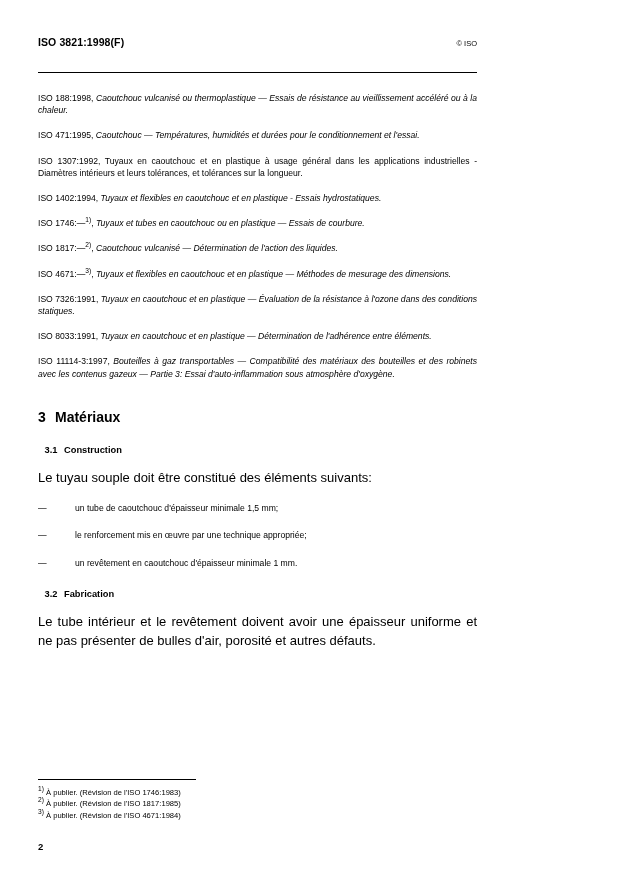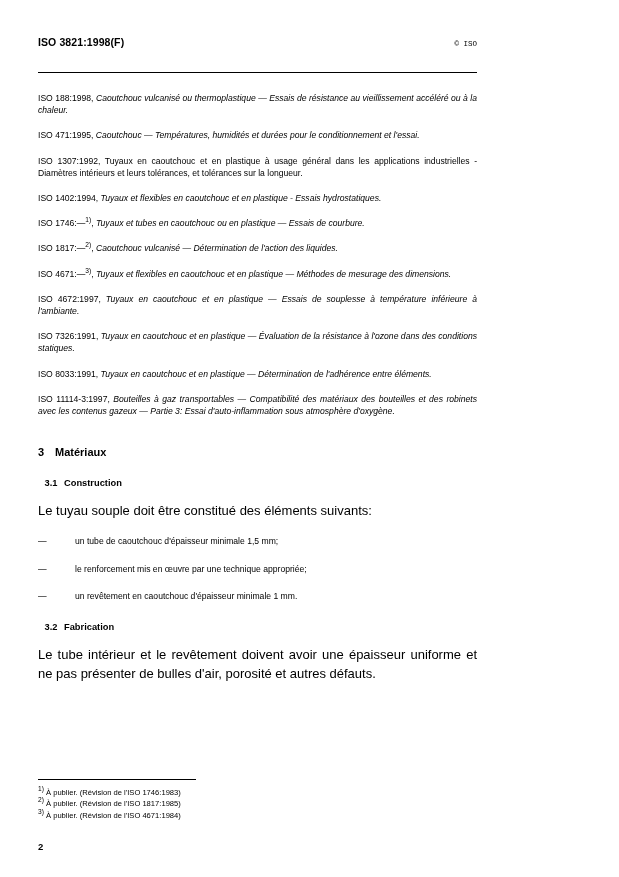--- a/index.html
+++ b/index.html
@@ -31,21 +31,20 @@
     margin-bottom: 0;
   }
   .doc-id {
     font-size: 10.5px;
     font-weight: bold;
     letter-spacing: 0.1px;
   }
   .copyright {
     font-size: 7.5px;
     font-weight: normal;
-    font-family: Liberation Mono, monospace;
   }
   .rule {
     border: none;
     border-top: 1px solid #000;
     margin: 24px 0 0 0;
     height: 0;
   }
   .content {
     margin-top: 19px;
   }
@@ -56,21 +55,21 @@
     text-align: justify;
   }
   p.ref i {
   }
   sup {
     font-size: 6.6px;
     vertical-align: super;
     line-height: 0;
   }
   h2.clause {
-    font-size: 11px;
+    font-size: 14px;
     font-weight: bold;
     margin: 29px 0 17px 0;
   }
   h2.clause .num {
     display: inline-block;
     min-width: 17px;
   }
   h3.subclause {
     font-size: 9.3px;
     font-weight: bold;
@@ -152,21 +151,20 @@
 
     <p class="ref"><span>ISO 1402:1994, </span><i>Tuyaux et flexibles en caoutchouc et en plastique - Essais hydrostatiques.</i></p>
 
     <p class="ref"><span>ISO 1746:—</span><sup>1)</sup><span>, </span><i>Tuyaux et tubes en caoutchouc ou en plastique — Essais de courbure.</i></p>
 
     <p class="ref"><span>ISO 1817:—</span><sup>2)</sup><span>, </span><i>Caoutchouc vulcanisé — Détermination de l'action des liquides.</i></p>
 
 
     <p class="ref"><span>ISO 4671:—</span><sup>3)</sup><span>, </span><i>Tuyaux et flexibles en caoutchouc et en plastique — Méthodes de mesurage des dimensions.</i></p>
 
-    <p class="ref"><span>ISO 4672:1997, </span><i>Tuyaux en caoutchouc et en plastique — Essais de souplesse à température inférieure à l'ambiante.</i></p>
 
     <p class="ref"><span>ISO 7326:1991, </span><i>Tuyaux en caoutchouc et en plastique — Évaluation de la résistance à l'ozone dans des conditions statiques.</i></p>
 
     <p class="ref"><span>ISO 8033:1991, </span><i>Tuyaux en caoutchouc et en plastique — Détermination de l'adhérence entre éléments.</i></p>
 
     <p class="ref"><span>ISO 11114-3:1997, </span><i>Bouteilles à gaz transportables — Compatibilité des matériaux des bouteilles et des robinets avec les contenus gazeux — Partie 3: Essai d'auto-inflammation sous atmosphère d'oxygène.</i></p>
 
     <h2 class="clause"><span class="num">3</span><span>Matériaux</span></h2>
 
     <h3 class="subclause"><span class="num">3.1</span><span>Construction</span></h3>

